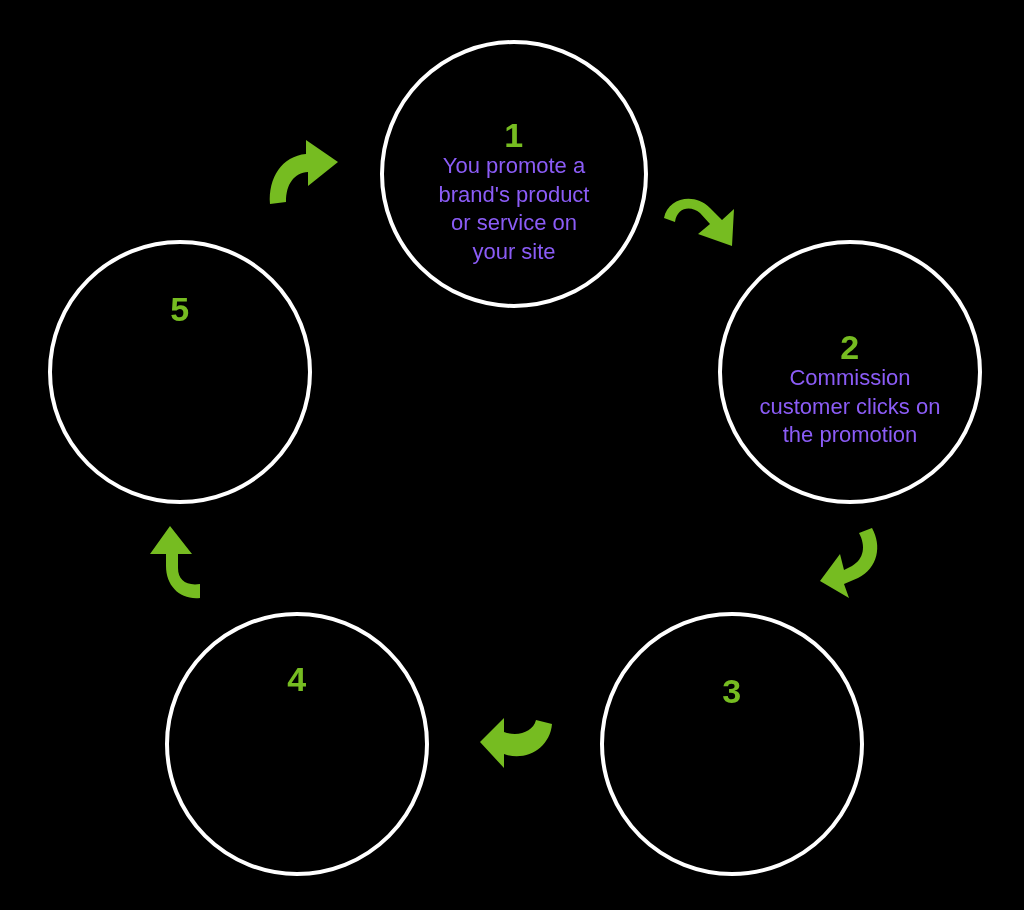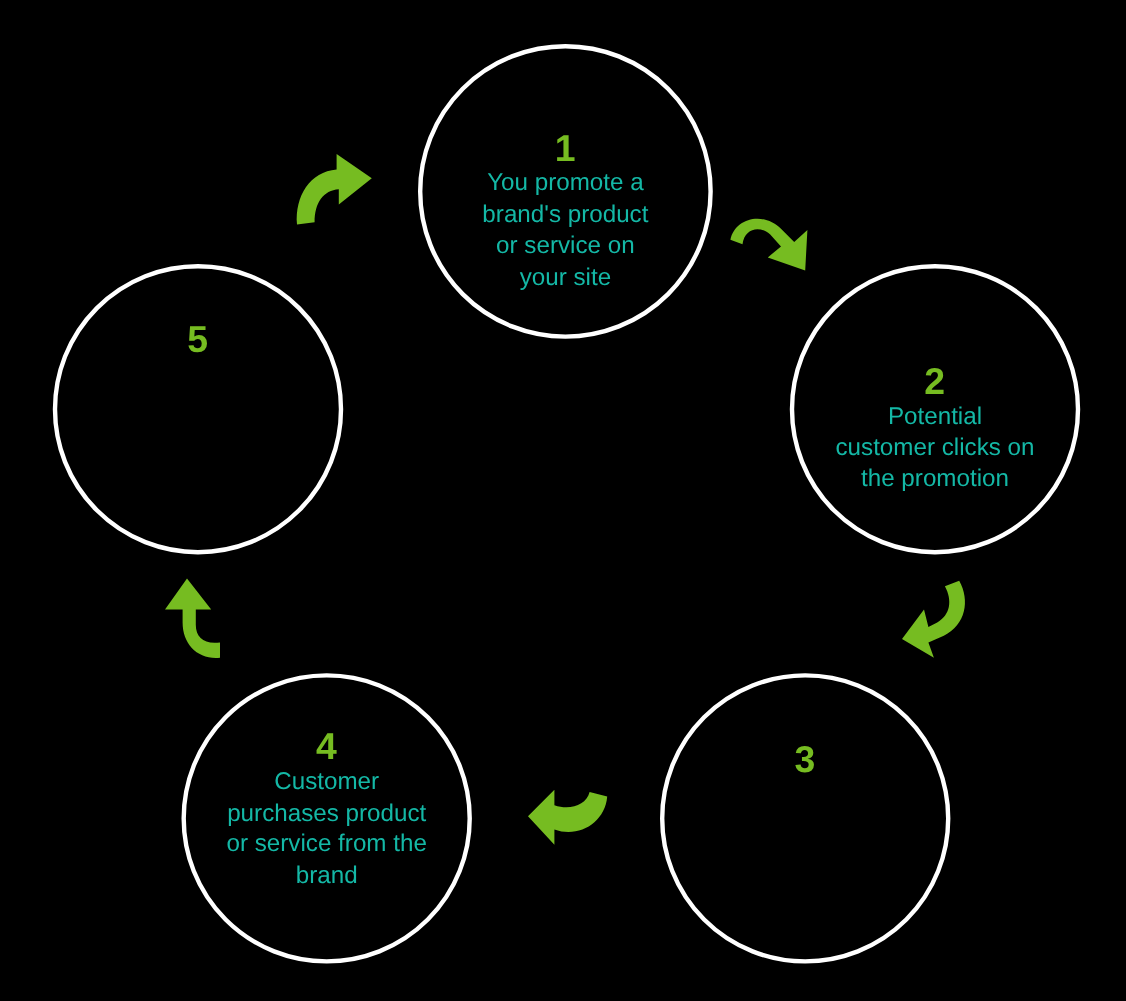--- a/index.html
+++ b/index.html
@@ -26,21 +26,21 @@
     text-align:center;
   }
   .node-number {
     color:#76bc21;
     font-weight:bold;
     font-size:34px;
     line-height:1;
     letter-spacing:0.5px;
   }
   .node-text {
-    color:#14b8a6;
+    color:#8b5cf6;
     font-size:22px;
     line-height:1.30;
     font-weight:400;
     padding:0 6px;
     white-space:pre-line;
   }
   
   #node-1 { left:380px; top:40px;  width:268px; height:268px; padding-top:74px; }
   #node-1 .node-text { width:230px; }
   
@@ -71,35 +71,31 @@
   <div class="node" id="node-1">
     <div class="node-number">1</div>
     <div class="node-text">You promote a
 brand's product
 or service on
 your site</div>
   </div>
 
   <div class="node" id="node-2">
     <div class="node-number">2</div>
-    <div class="node-text">Potential
+    <div class="node-text">Commission
 customer clicks on
 the promotion</div>
   </div>
 
   <div class="node" id="node-3">
     <div class="node-number">3</div>
   </div>
 
   <div class="node" id="node-4">
     <div class="node-number">4</div>
-    <div class="node-text">Customer
-purchases product
-or service from the
-brand</div>
   </div>
 
   <div class="node" id="node-5">
     <div class="node-number">5</div>
   </div>
 
   <div class="arrow" id="arrow-1-2">
     <svg width="80" height="70" viewBox="0 0 80 70">
       <path d="M4 28 C8 8, 34 2, 50 18 L62 30 L74 19 L72 56 L38 44 L50 34 L40 23 C31 15, 17 17, 15 32 Z" fill="#76bc21"></path>
     </svg>

